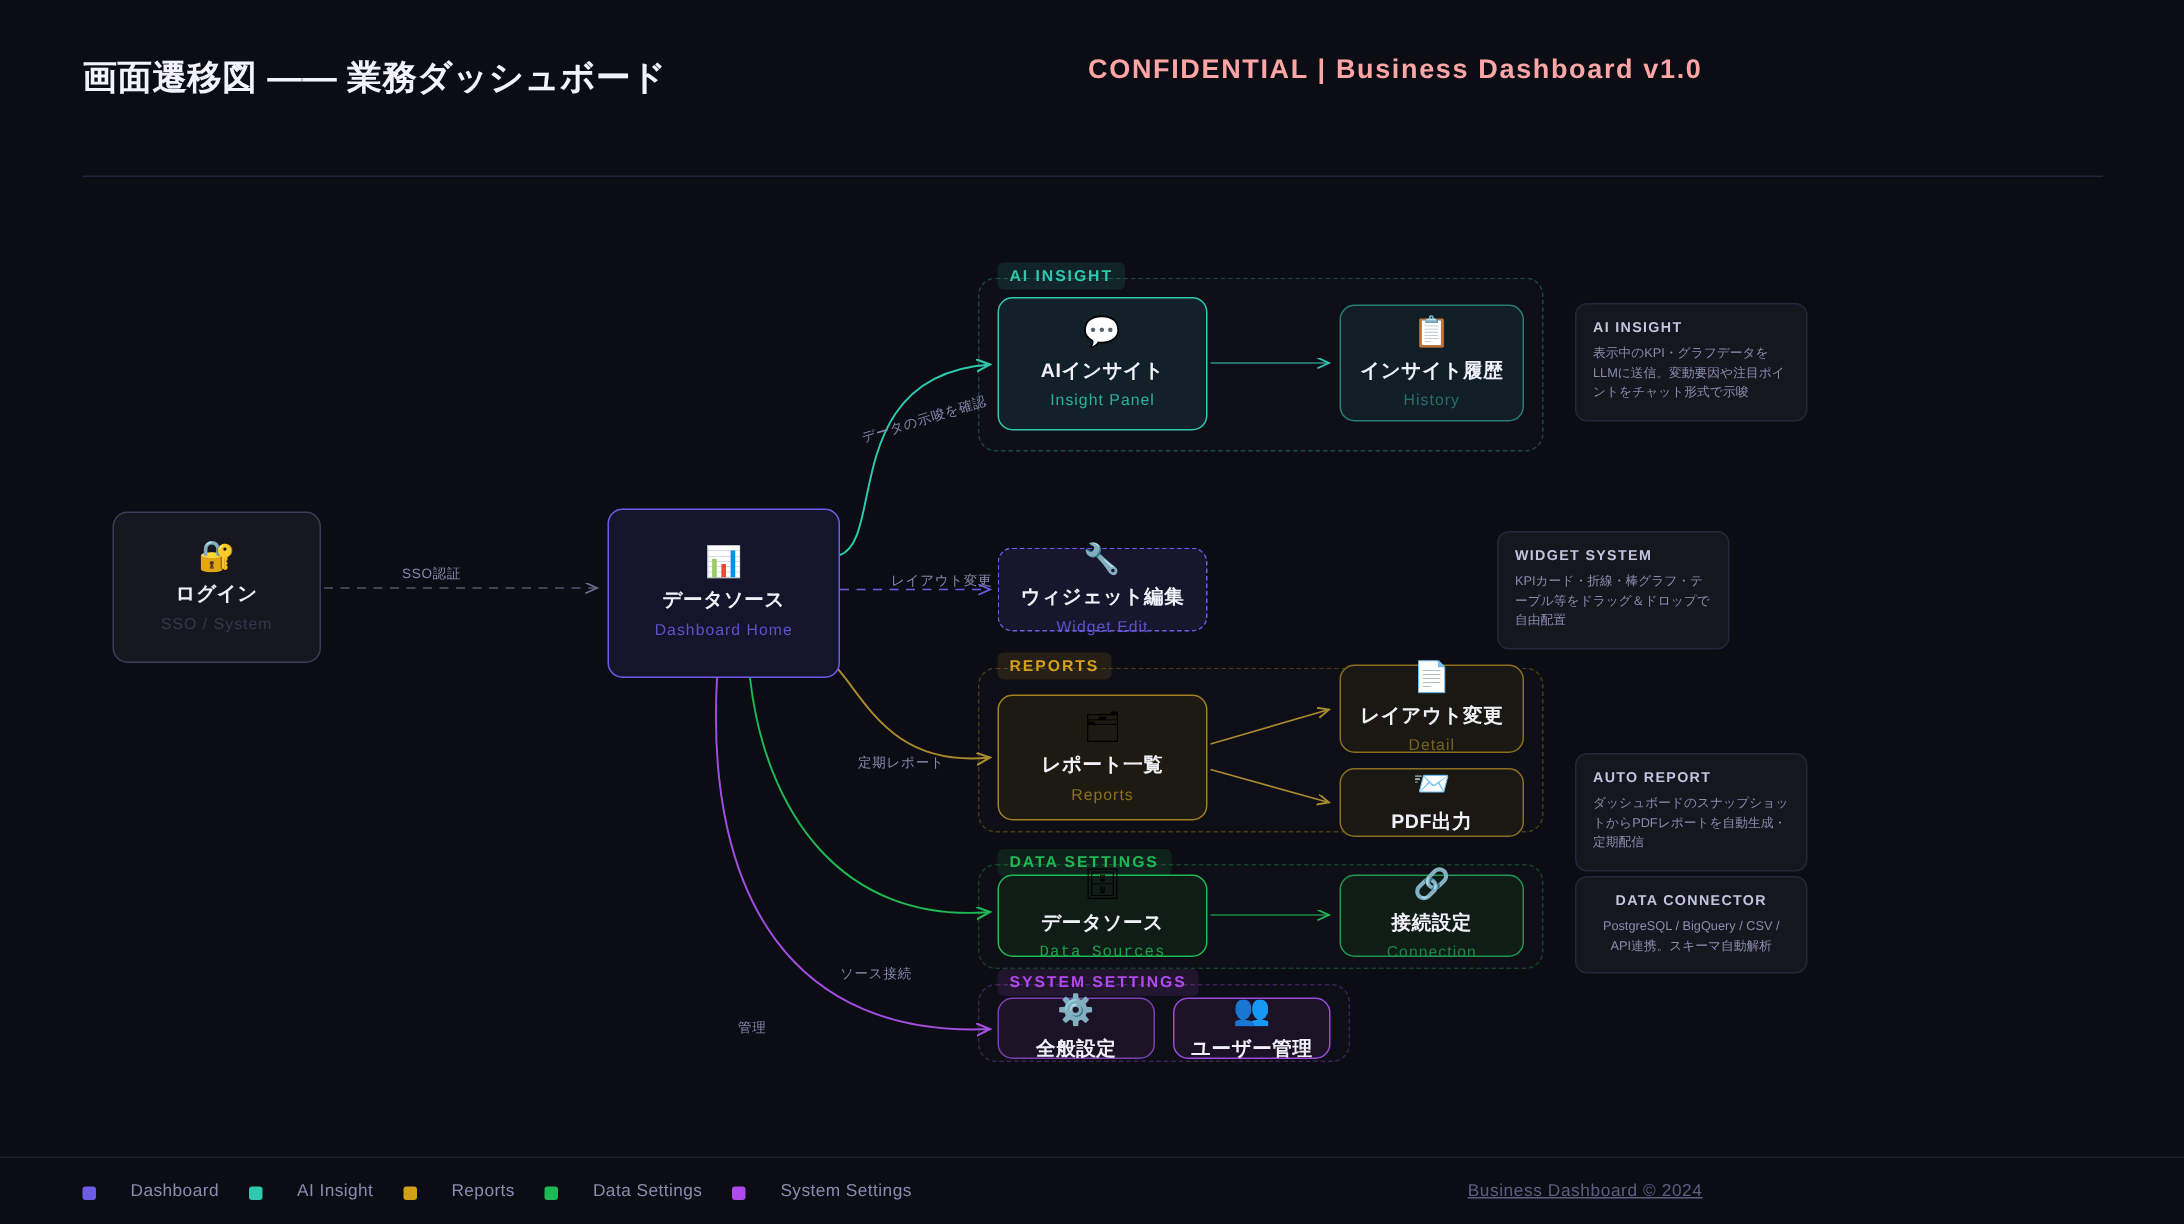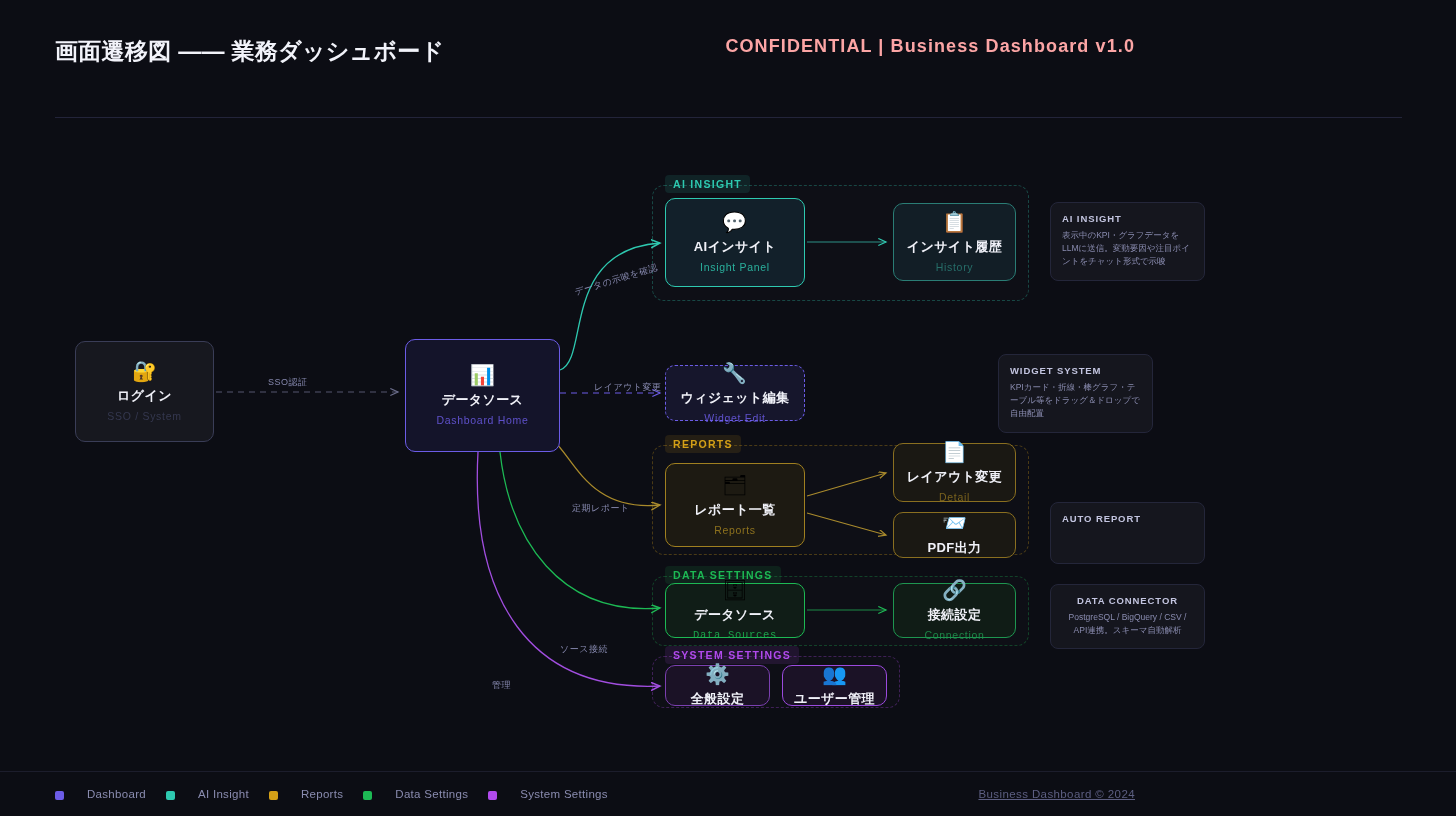--- a/index.html
+++ b/index.html
@@ -219,20 +219,21 @@
       <div class="note" style="left: 1050px; top: 202px; min-height: 62px;">
         <div class="nt">AI INSIGHT</div>
         <div class="nb">表示中のKPI・グラフデータをLLMに送信。変動要因や注目ポイントをチャット形式で示唆</div>
       </div>
       <div class="note" style="left: 998px; top: 354px; min-height: 62px;">
         <div class="nt">WIDGET SYSTEM</div>
         <div class="nb">KPIカード・折線・棒グラフ・テーブル等をドラッグ＆ドロップで自由配置</div>
       </div>
       <div class="note" style="left: 1050px; top: 474px; min-height: 62px; margin-top: 28px;">
         <div class="nt">AUTO REPORT</div>
+        <div class="nb">ダッシュボードのスナップショットからPDFレポートを自動生成・定期配信</div>
       </div>
       <div class="note" style="left: 1050px; top: 584px; min-height: 52px; text-align: center;">
         <div class="nt">DATA CONNECTOR</div>
         <div class="nb">PostgreSQL / BigQuery / CSV / API連携。スキーマ自動解析</div>
       </div>
     </div>
 
   <div class="foot-rule"></div>
   <div class="legend" id="legend-layer">
       <div class="lg">

